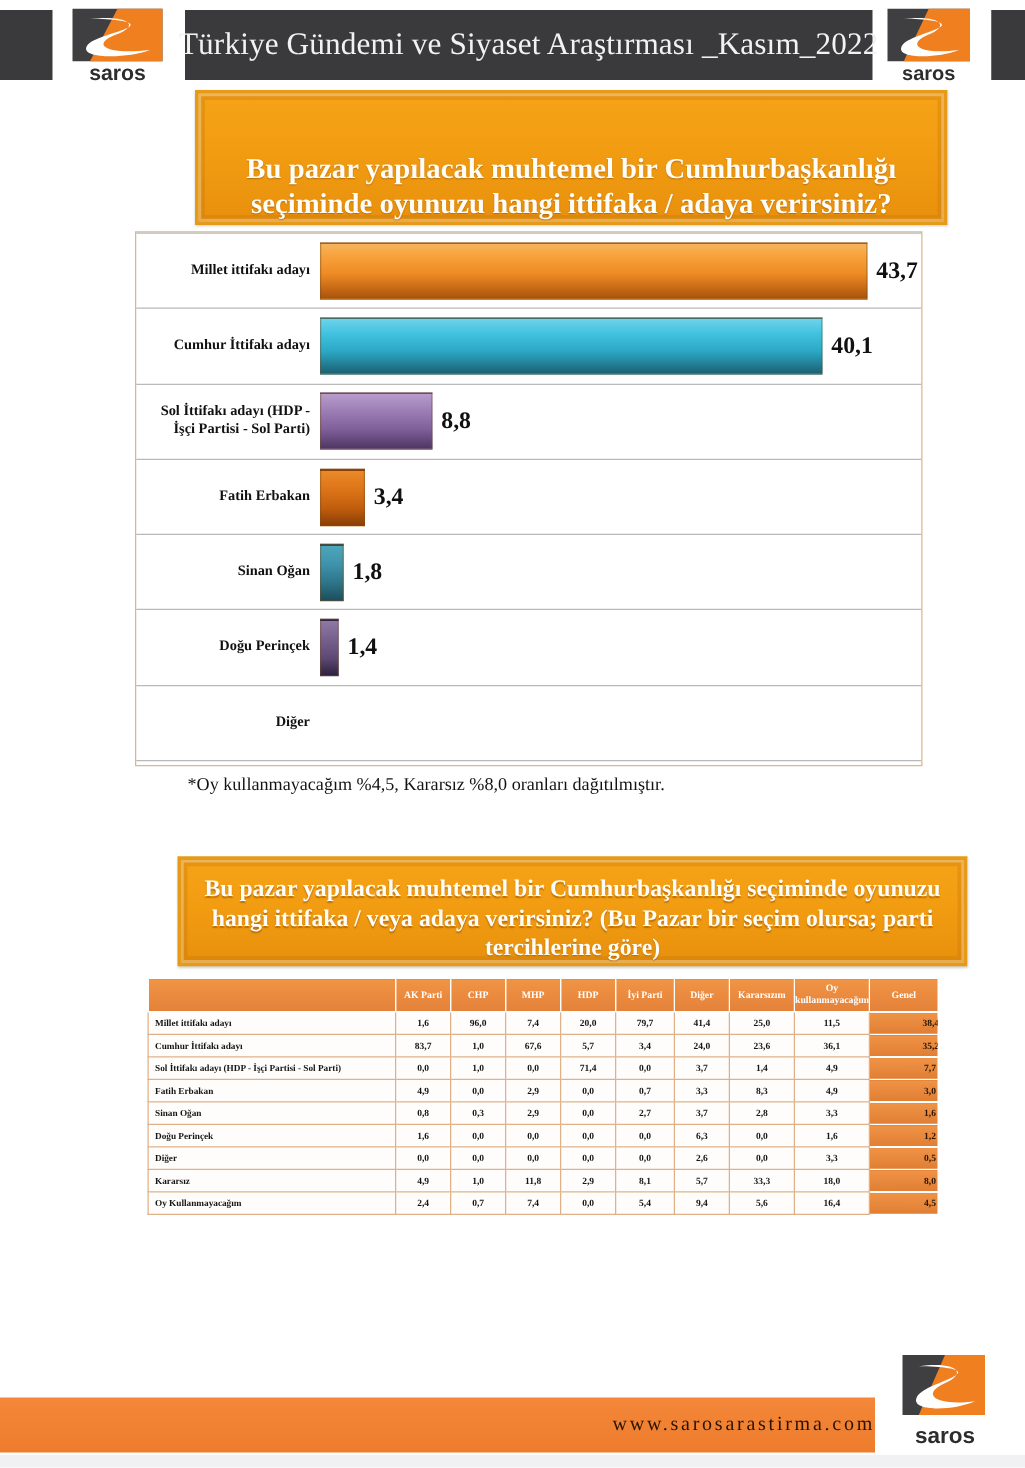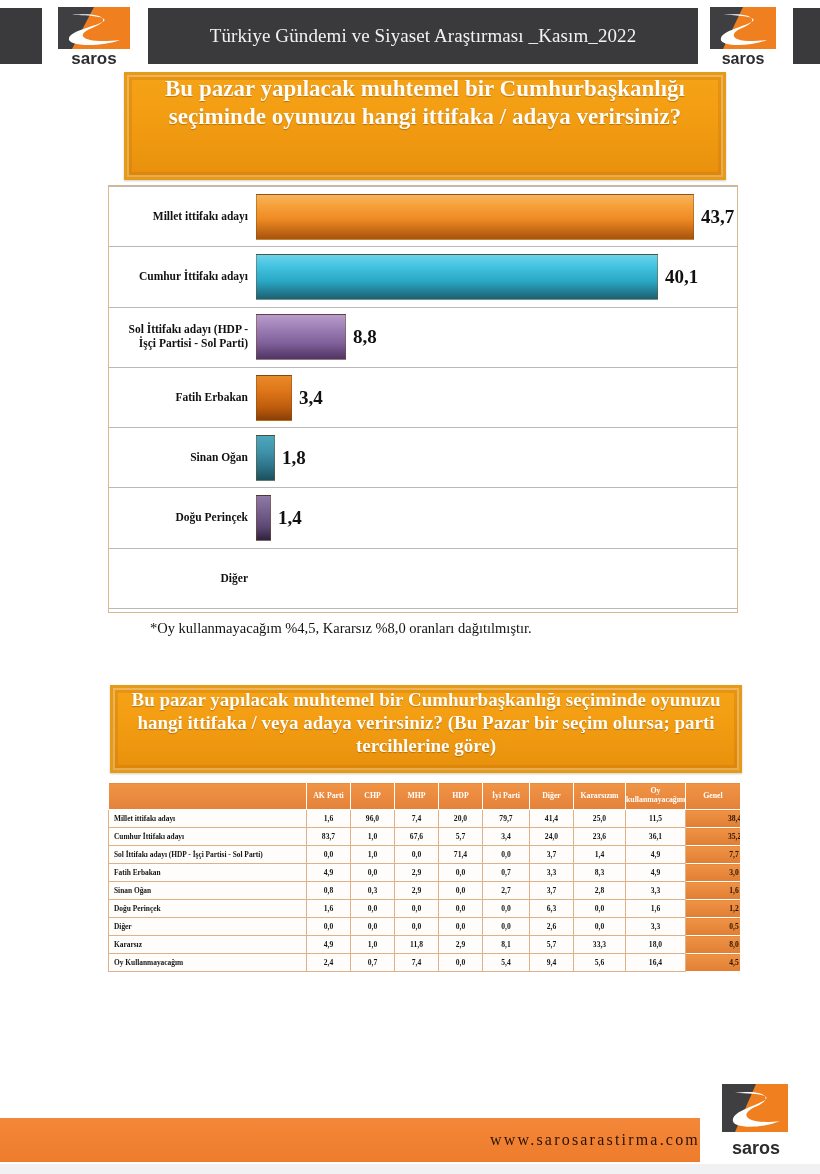--- a/index.html
+++ b/index.html
@@ -31,21 +31,21 @@
   .dark-a { left: 0;   width: 42px; }
   .dark-b { left: 148px; width: 550px; }
   .dark-c { left: 793px; width: 27px; }
 
   .hdr-title {
     position: absolute;
     left: 148px; top: 0;
     width: 550px; height: 56px;
     display: flex; align-items: center; justify-content: center;
     color: #f2f2f2;
-    font-size: 19px;
+    font-size: 25px;
     letter-spacing: .1px;
     white-space: nowrap;
   }
 
   
   .logo {
     position: absolute;
     display: block;
   }
   .logo-tl { left: 42px; top: 6px;  width: 106px; height: 62px; }
@@ -55,22 +55,23 @@
   
   .plate {
     position: absolute;
     background: linear-gradient(180deg,#f6a317 0%, #f29c12 45%, #e8900c 100%);
     border: 3px solid #e59a18;
     box-shadow:
       inset 0 0 0 2px rgba(255,255,255,.30),
       inset 0 0 0 5px rgba(200,120,10,.35),
       0 1px 2px rgba(0,0,0,.20);
     box-sizing: border-box;
-    display: flex; align-items: flex-start; justify-content: center;
+    display: flex; align-items: flex-end; justify-content: center;
     text-align: center;
+    margin-left: 32px;
   }
   .plate .plate-txt {
     color: #fffdf7;
     font-weight: bold;
     text-shadow: 0 1px 1px rgba(120,60,0,.45);
     line-height: 1.22;
     padding: 0 14px;
   }
   .plate-1 {
     left: 124px; top: 72px; width: 602px; height: 108px;
@@ -159,20 +160,21 @@
     left: 108px; top: 782px;
     width: 632px;
   }
   table.grid {
     border-collapse: collapse;
     width: 632px;
     table-layout: fixed;
     font-size: 7.6px;
     font-weight: bold;
     color: #151515;
+    margin-left: 10px;
   }
   table.grid th, table.grid td {
     border: 1px solid #e0b189;
     padding: 0;
     height: 17px;
     text-align: center;
     vertical-align: middle;
     background: #fffdfb;
     overflow: hidden;
   }

